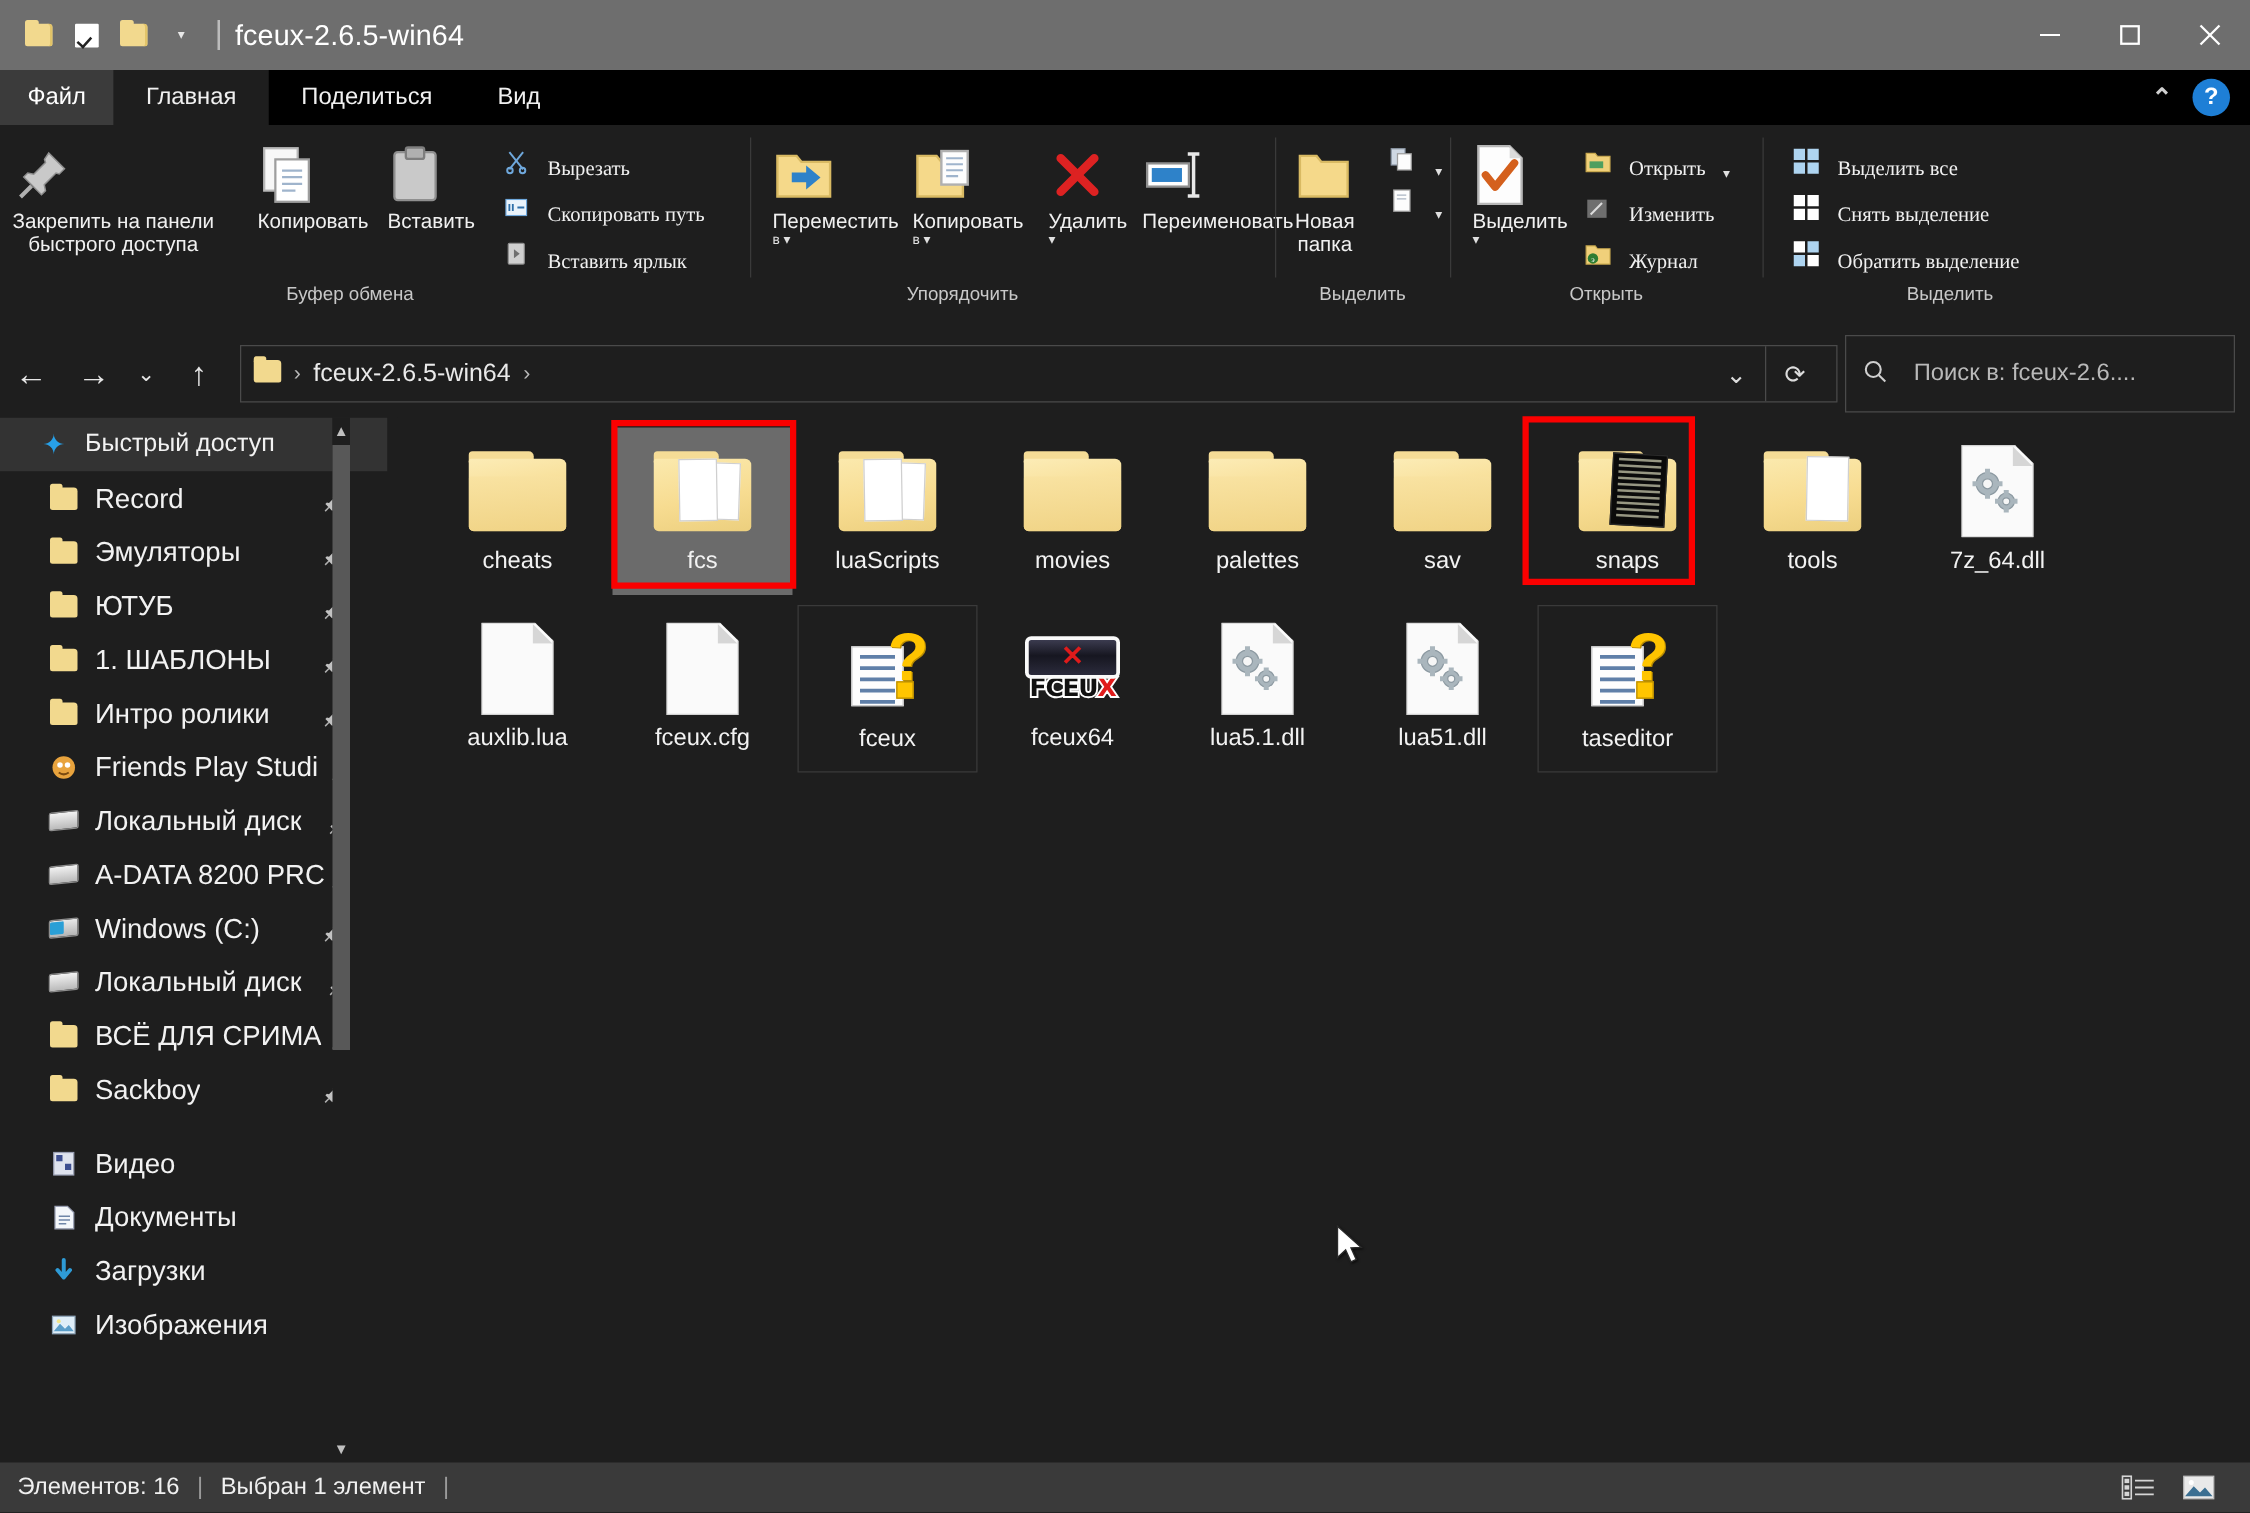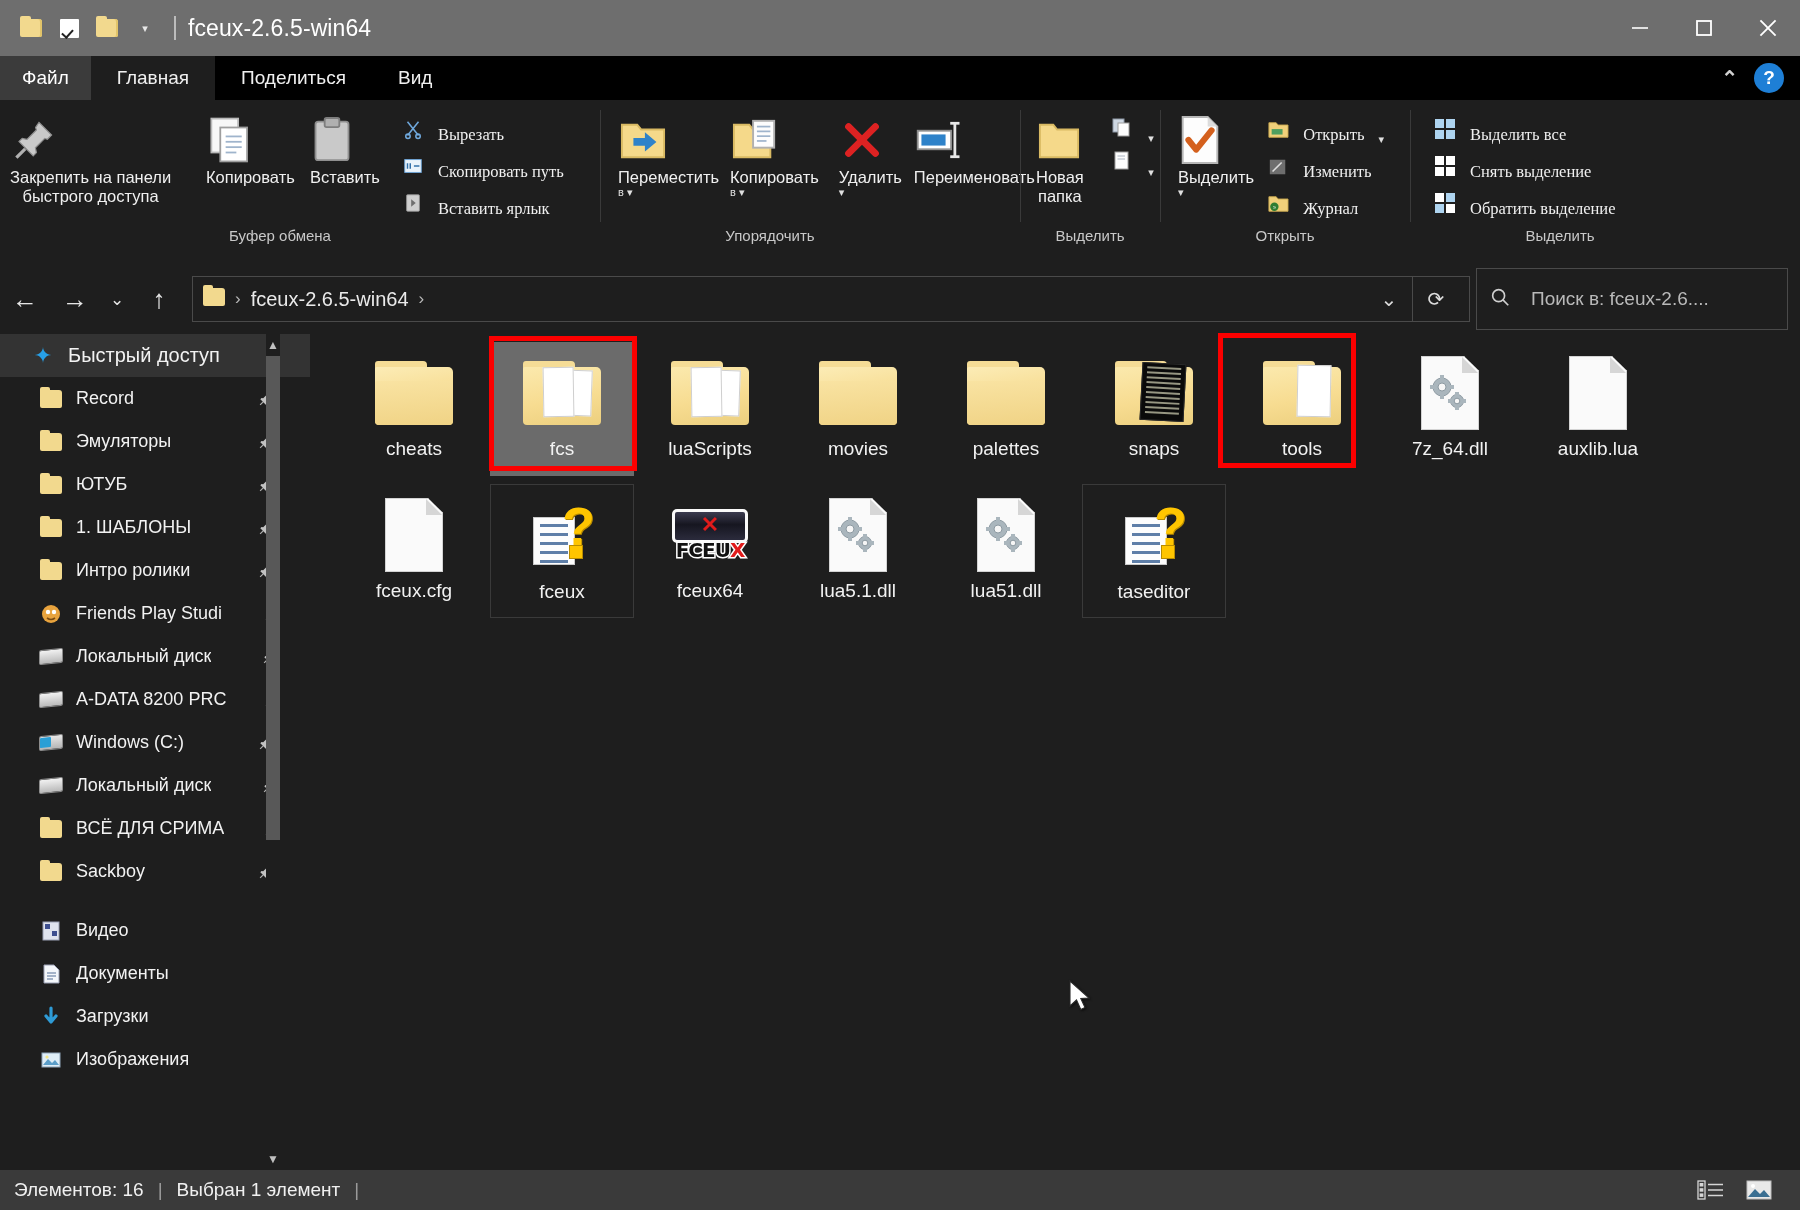--- a/index.html
+++ b/index.html
@@ -111,21 +111,21 @@
   }
   .search-ph { color:#b9b9b9; font-size: 19px; white-space:nowrap; overflow:hidden; }
 
   
   .sidebar {
     position: absolute; top: 334px; left: 0; width: 310px; bottom: 40px;
     background: #1e1e1e; overflow: hidden;
   }
   .sb-item {
     display:flex; align-items:center; height: 43px; padding-left: 38px; gap: 12px;
-    color:#f2f2f2; font-size: 18px; position: relative; white-space: nowrap;
+    color:#f2f2f2; font-size: 22px; position: relative; white-space: nowrap;
   }
   .sb-item.header { padding-left: 30px; background: #333333; font-size: 20px; }
   .sb-item.root { padding-left: 30px; }
   .sb-item .lbl { overflow:hidden; text-overflow: clip; max-width: 195px; }
   .pin {
     position:absolute; right: 36px; top: 50%; transform: translateY(-50%);
     width: 16px; height: 16px;
   }
   .sb-ico { width: 26px; height: 24px; flex: 0 0 26px; position: relative; display:flex; align-items:center; justify-content:center;}
   .ico-folder {
@@ -871,20 +871,30 @@
         <div class="fi-icon">
           <div class="fldr plain">
               <div class="tab"></div>
               <div class="back"></div>
               <div class="front"></div>
             </div>
         </div>
         <div class="fi-label">palettes</div>
       </div>
 
+      <div class="fileitem">
+        <div class="fi-icon">
+          <div class="fldr plain">
+              <div class="tab"></div>
+              <div class="back"></div>
+              <div class="front"></div>
+            </div>
+        </div>
+        <div class="fi-label">sav</div>
+      </div>
 
       <div class="fileitem">
         <div class="fi-icon">
           <div class="fldr">
               <div class="tab"></div>
               <div class="back"></div>
             <div class="snapshot">
                 <i></i>
                 <i></i>
                 <i></i>

